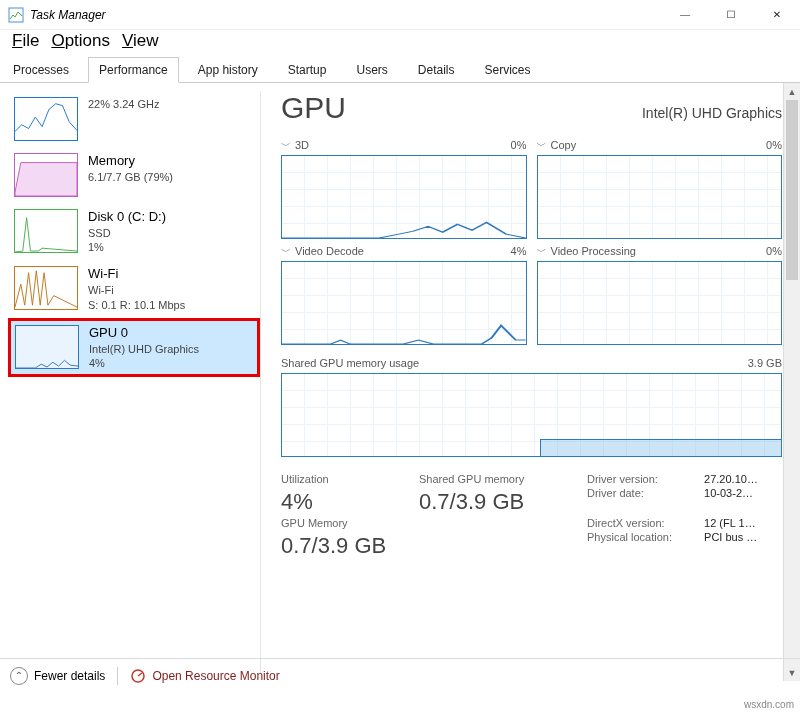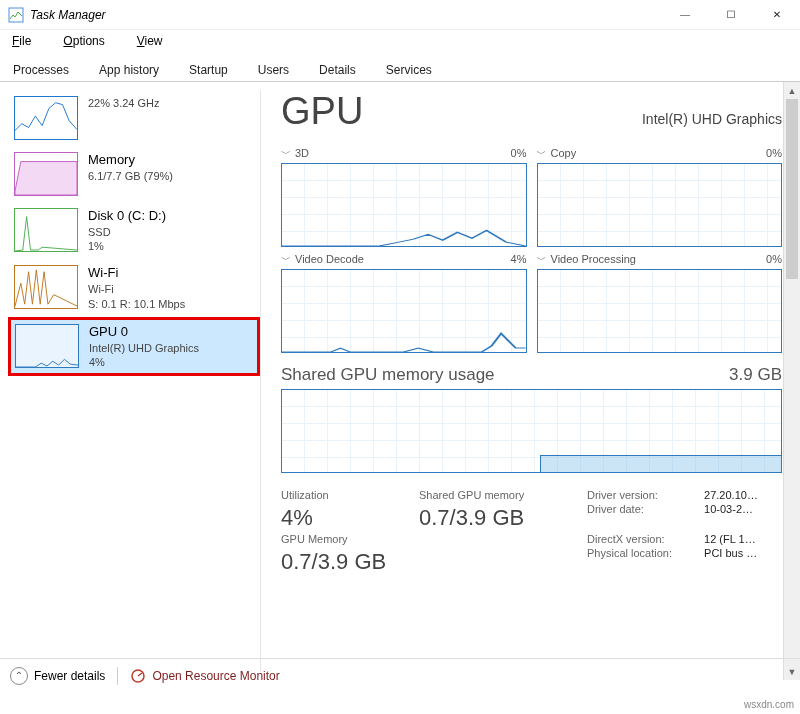--- a/index.html
+++ b/index.html
@@ -19,48 +19,48 @@
     display: flex;
     align-items: center;
     padding: 0 0 0 8px;
     border-bottom: 1px solid #eee;
   }
   .titlebar .tb-icon { width: 16px; height: 16px; margin-right: 6px; display:inline-flex; align-items:center; justify-content:center;}
   .tb-icon svg { width:16px; height:16px; }
   .titlebar .title { flex: 0 0 auto; font-size: 12px; font-style: italic; }
   .titlebar .spacer { flex: 1; }
   .winbtn { width: 46px; height: 30px; display:flex; align-items:center; justify-content:center; font-family: "Segoe UI Symbol"; font-size: 10px; color:#222; }
-  .menubar { height: 22px; display:flex; align-items:center; padding: 0 6px; gap: 20px; font-size: 12px;}
+  .menubar { height: 22px; display:flex; align-items:center; padding: 0 6px; gap: 0; font-size: 17px;}
   .menubar span { padding: 2px 6px; }
   .menubar span u { text-decoration: underline; }
   .tabs { display:flex; border-bottom: 1px solid #ccc; padding: 4px 2px 0 2px; gap: 8px; font-size:12px;}
   .tab { padding: 5px 10px; border:1px solid transparent; border-bottom:none; color:#222; position:relative; top:1px;}
   .tab.active { border-color:#ccc; background:#fff; border-bottom:1px solid #fff;}
   .body-area { display:flex; height: calc(714px - 30px - 22px - 30px - 34px); position:relative;}
   .sidebar { width: 260px; padding: 8px 0 8px 8px; overflow:hidden;}
   .side-item { display:flex; align-items:flex-start; padding: 6px 6px; gap: 10px; cursor:default;}
   .side-item.selected { background:#cce8ff; border:1px solid #99d1ff; }
   .side-item.selected-hl { border: 3px solid #e60000; padding:4px 4px;}
   .side-chart { width: 64px; height: 44px; border:1px solid; background:#fff; position:relative; overflow:hidden;}
   .side-text { flex:1; line-height:1.3; }
   .side-text .t1 { font-size: 13px; }
   .side-text .t2, .side-text .t3 { font-size: 11px; color:#444; }
   .divider-v { width:1px; background:#e5e5e5; margin:8px 0;}
   .main { flex:1; padding: 8px 18px 0 20px; position:relative; overflow:hidden;}
   .hdr { display:flex; align-items:baseline; justify-content:space-between; }
-  .hdr h1 { margin:0; font-weight:400; font-size: 38px; color:#444;}
+  .hdr h1 { margin:0; font-weight:400; font-size: 30px; color:#444;}
   .hdr .sub { font-size: 14px; color:#444;}
   .mini-grid { display:grid; grid-template-columns: 1fr 1fr; gap: 6px 10px; margin-top: 14px;}
   .mini-head { display:flex; justify-content:space-between; font-size:11px; color:#555; padding-bottom:2px;}
   .mini-head .chev { color:#777; margin-right:4px; font-size:10px;}
   .mini-chart { height: 84px; border:1px solid #2f7abf; position:relative; background:
     repeating-linear-gradient(to right, transparent 0, transparent 22px, #eaf3fb 22px, #eaf3fb 23px),
     repeating-linear-gradient(to bottom, transparent 0, transparent 16px, #eaf3fb 16px, #eaf3fb 17px);
   }
-  .mem-title { display:flex; justify-content:space-between; font-size:17px; color:#555; margin-top:12px;}
+  .mem-title { display:flex; justify-content:space-between; font-size:11px; color:#555; margin-top:12px;}
   .mem-chart { height: 84px; border:1px solid #2f7abf; margin-top:4px; position:relative; background:
     repeating-linear-gradient(to right, transparent 0, transparent 22px, #eaf3fb 22px, #eaf3fb 23px),
     repeating-linear-gradient(to bottom, transparent 0, transparent 16px, #eaf3fb 16px, #eaf3fb 17px);
   }
   .mem-chart::after {
     content:""; position:absolute; bottom:0; right:0; width:48%; height:19%;
     background: hsla(205,70%,70%,0.4); border-top:1px solid #2f7abf; border-left:1px solid #2f7abf;
   }
   .stats { display:grid; grid-template-columns: 130px 160px auto auto; margin-top: 16px; font-size:11px; row-gap:2px; column-gap:8px; color:#444;}
   .stats .label { color:#666; font-size:11px;}
@@ -96,20 +96,21 @@
 </div>
 
 <div class="menubar">
   <span><u>F</u>ile</span>
   <span><u>O</u>ptions</span>
   <span><u>V</u>iew</span>
 </div>
 
 <div class="tabs">
   <div class="tab">Processes</div>
+  <div class="tab active">Performance</div>
   <div class="tab">App history</div>
   <div class="tab">Startup</div>
   <div class="tab">Users</div>
   <div class="tab">Details</div>
   <div class="tab">Services</div>
 </div>
 
 <div class="body-area">
 
   <div class="sidebar">

